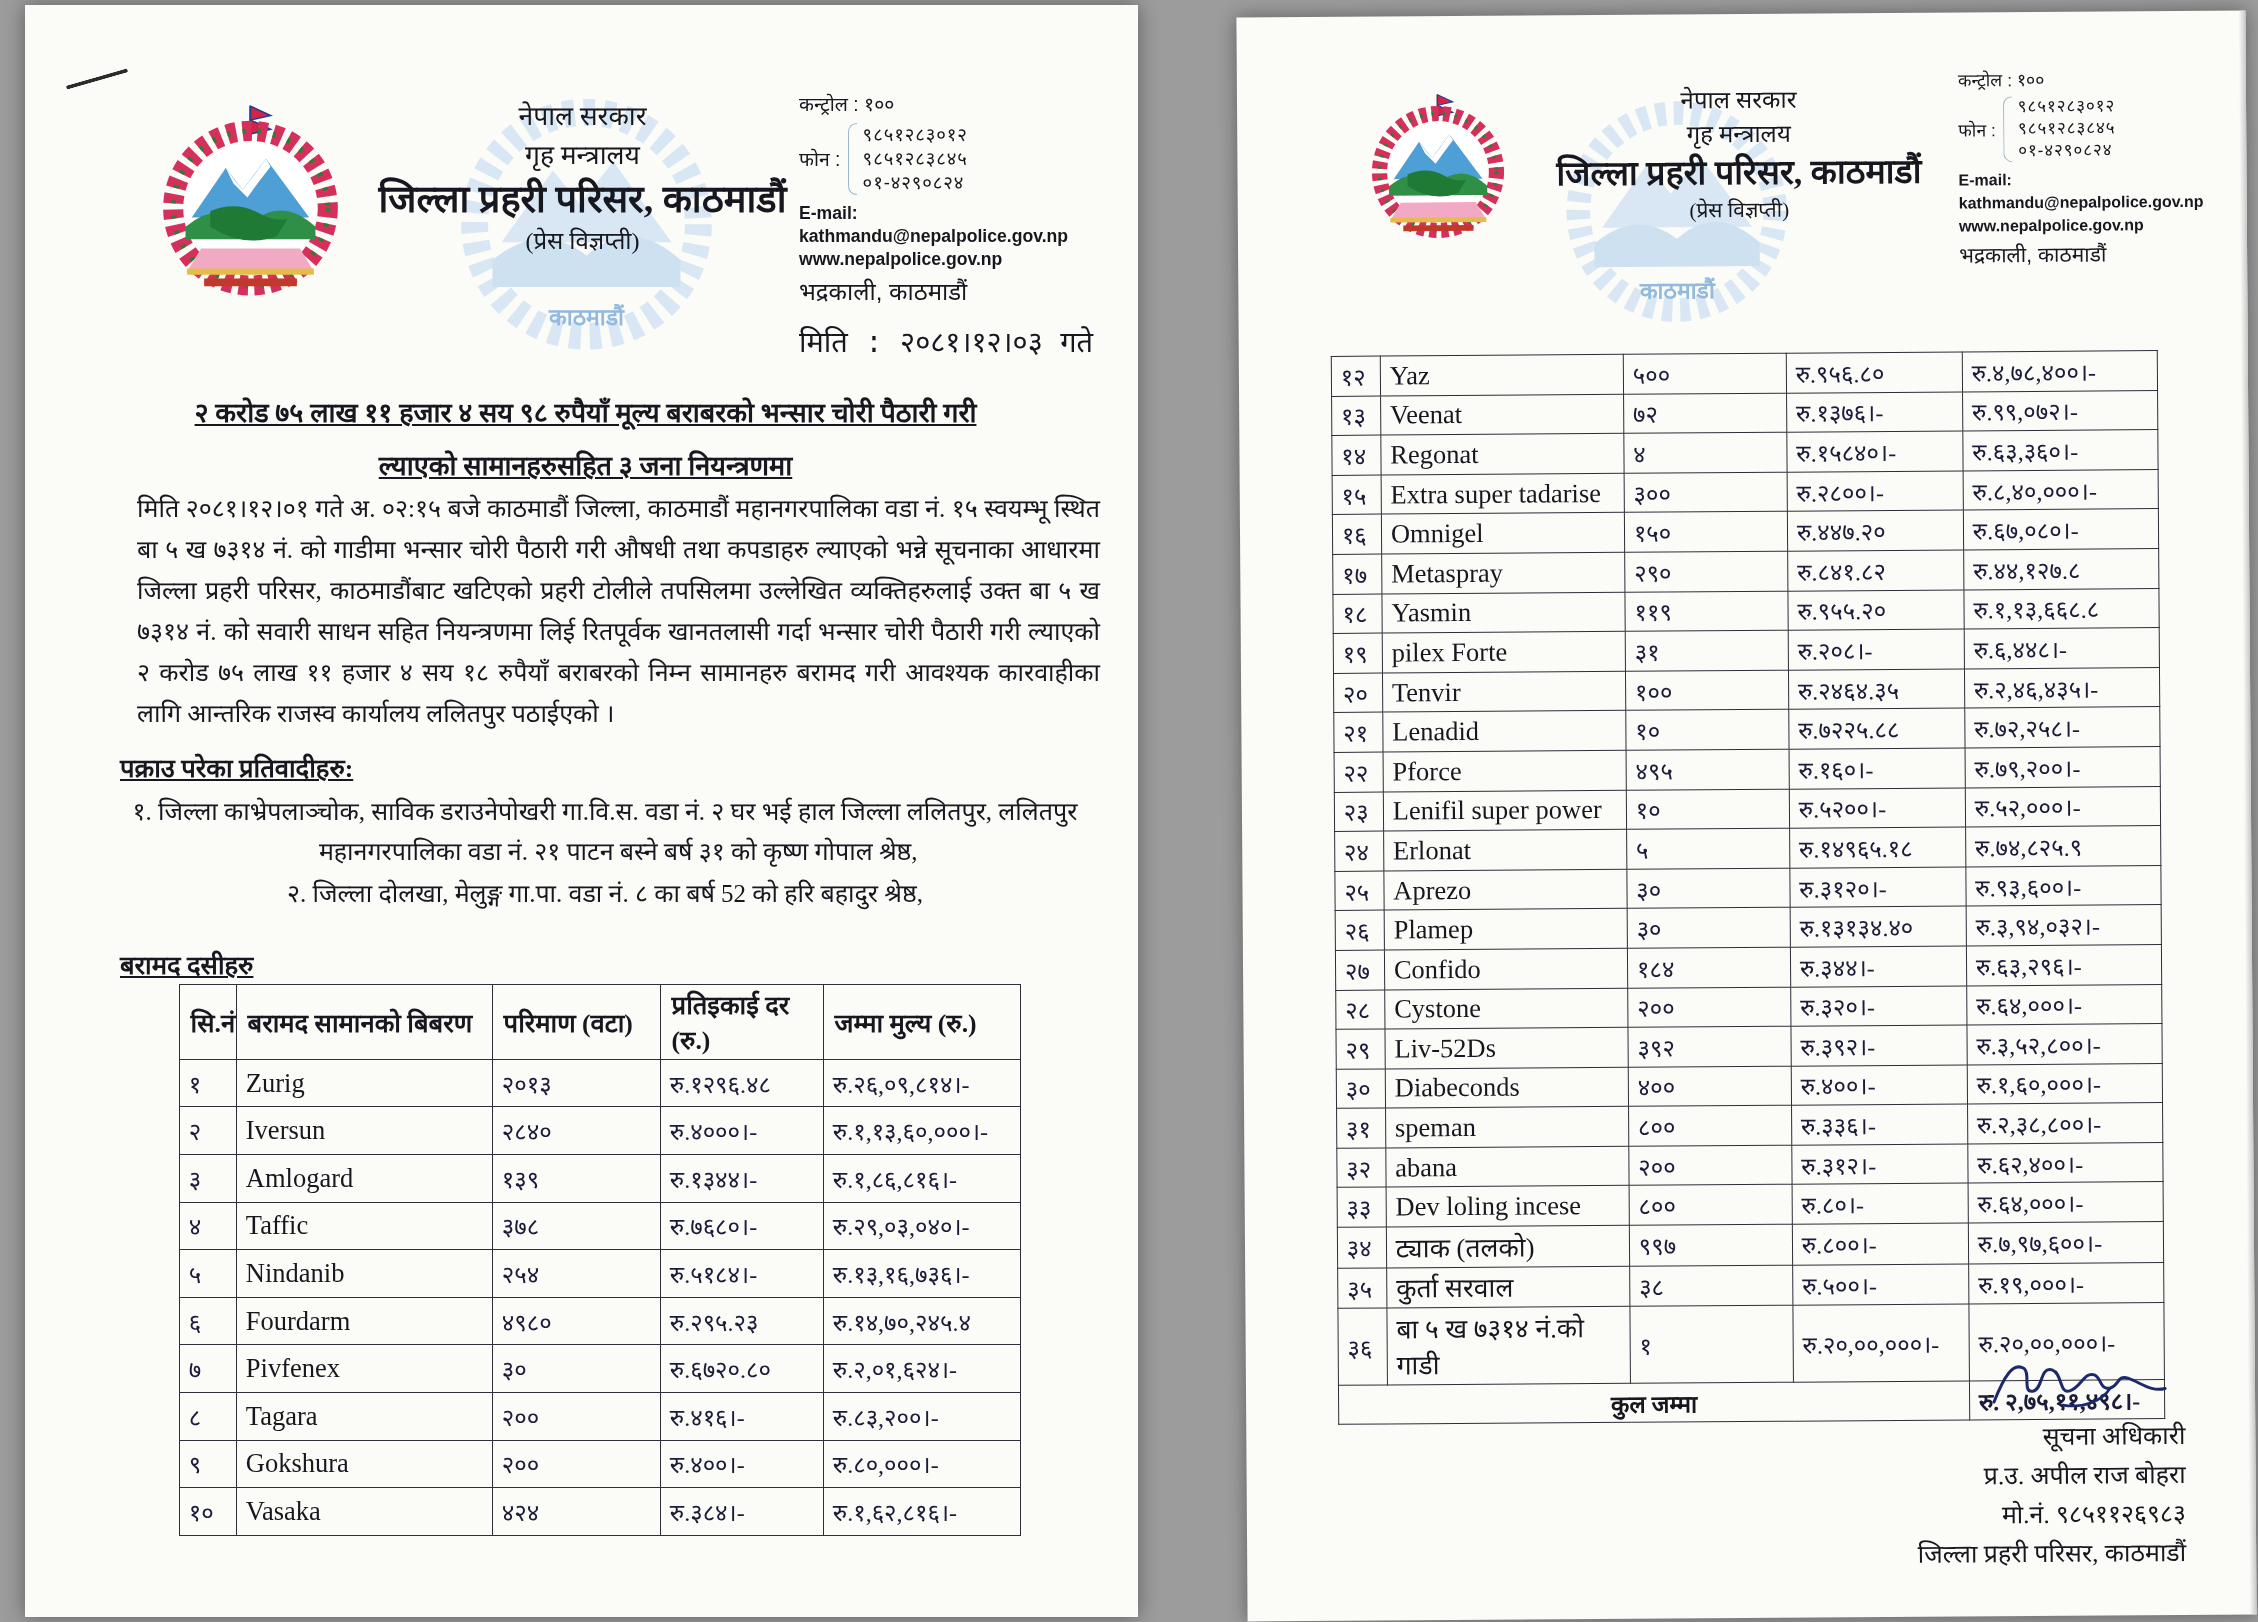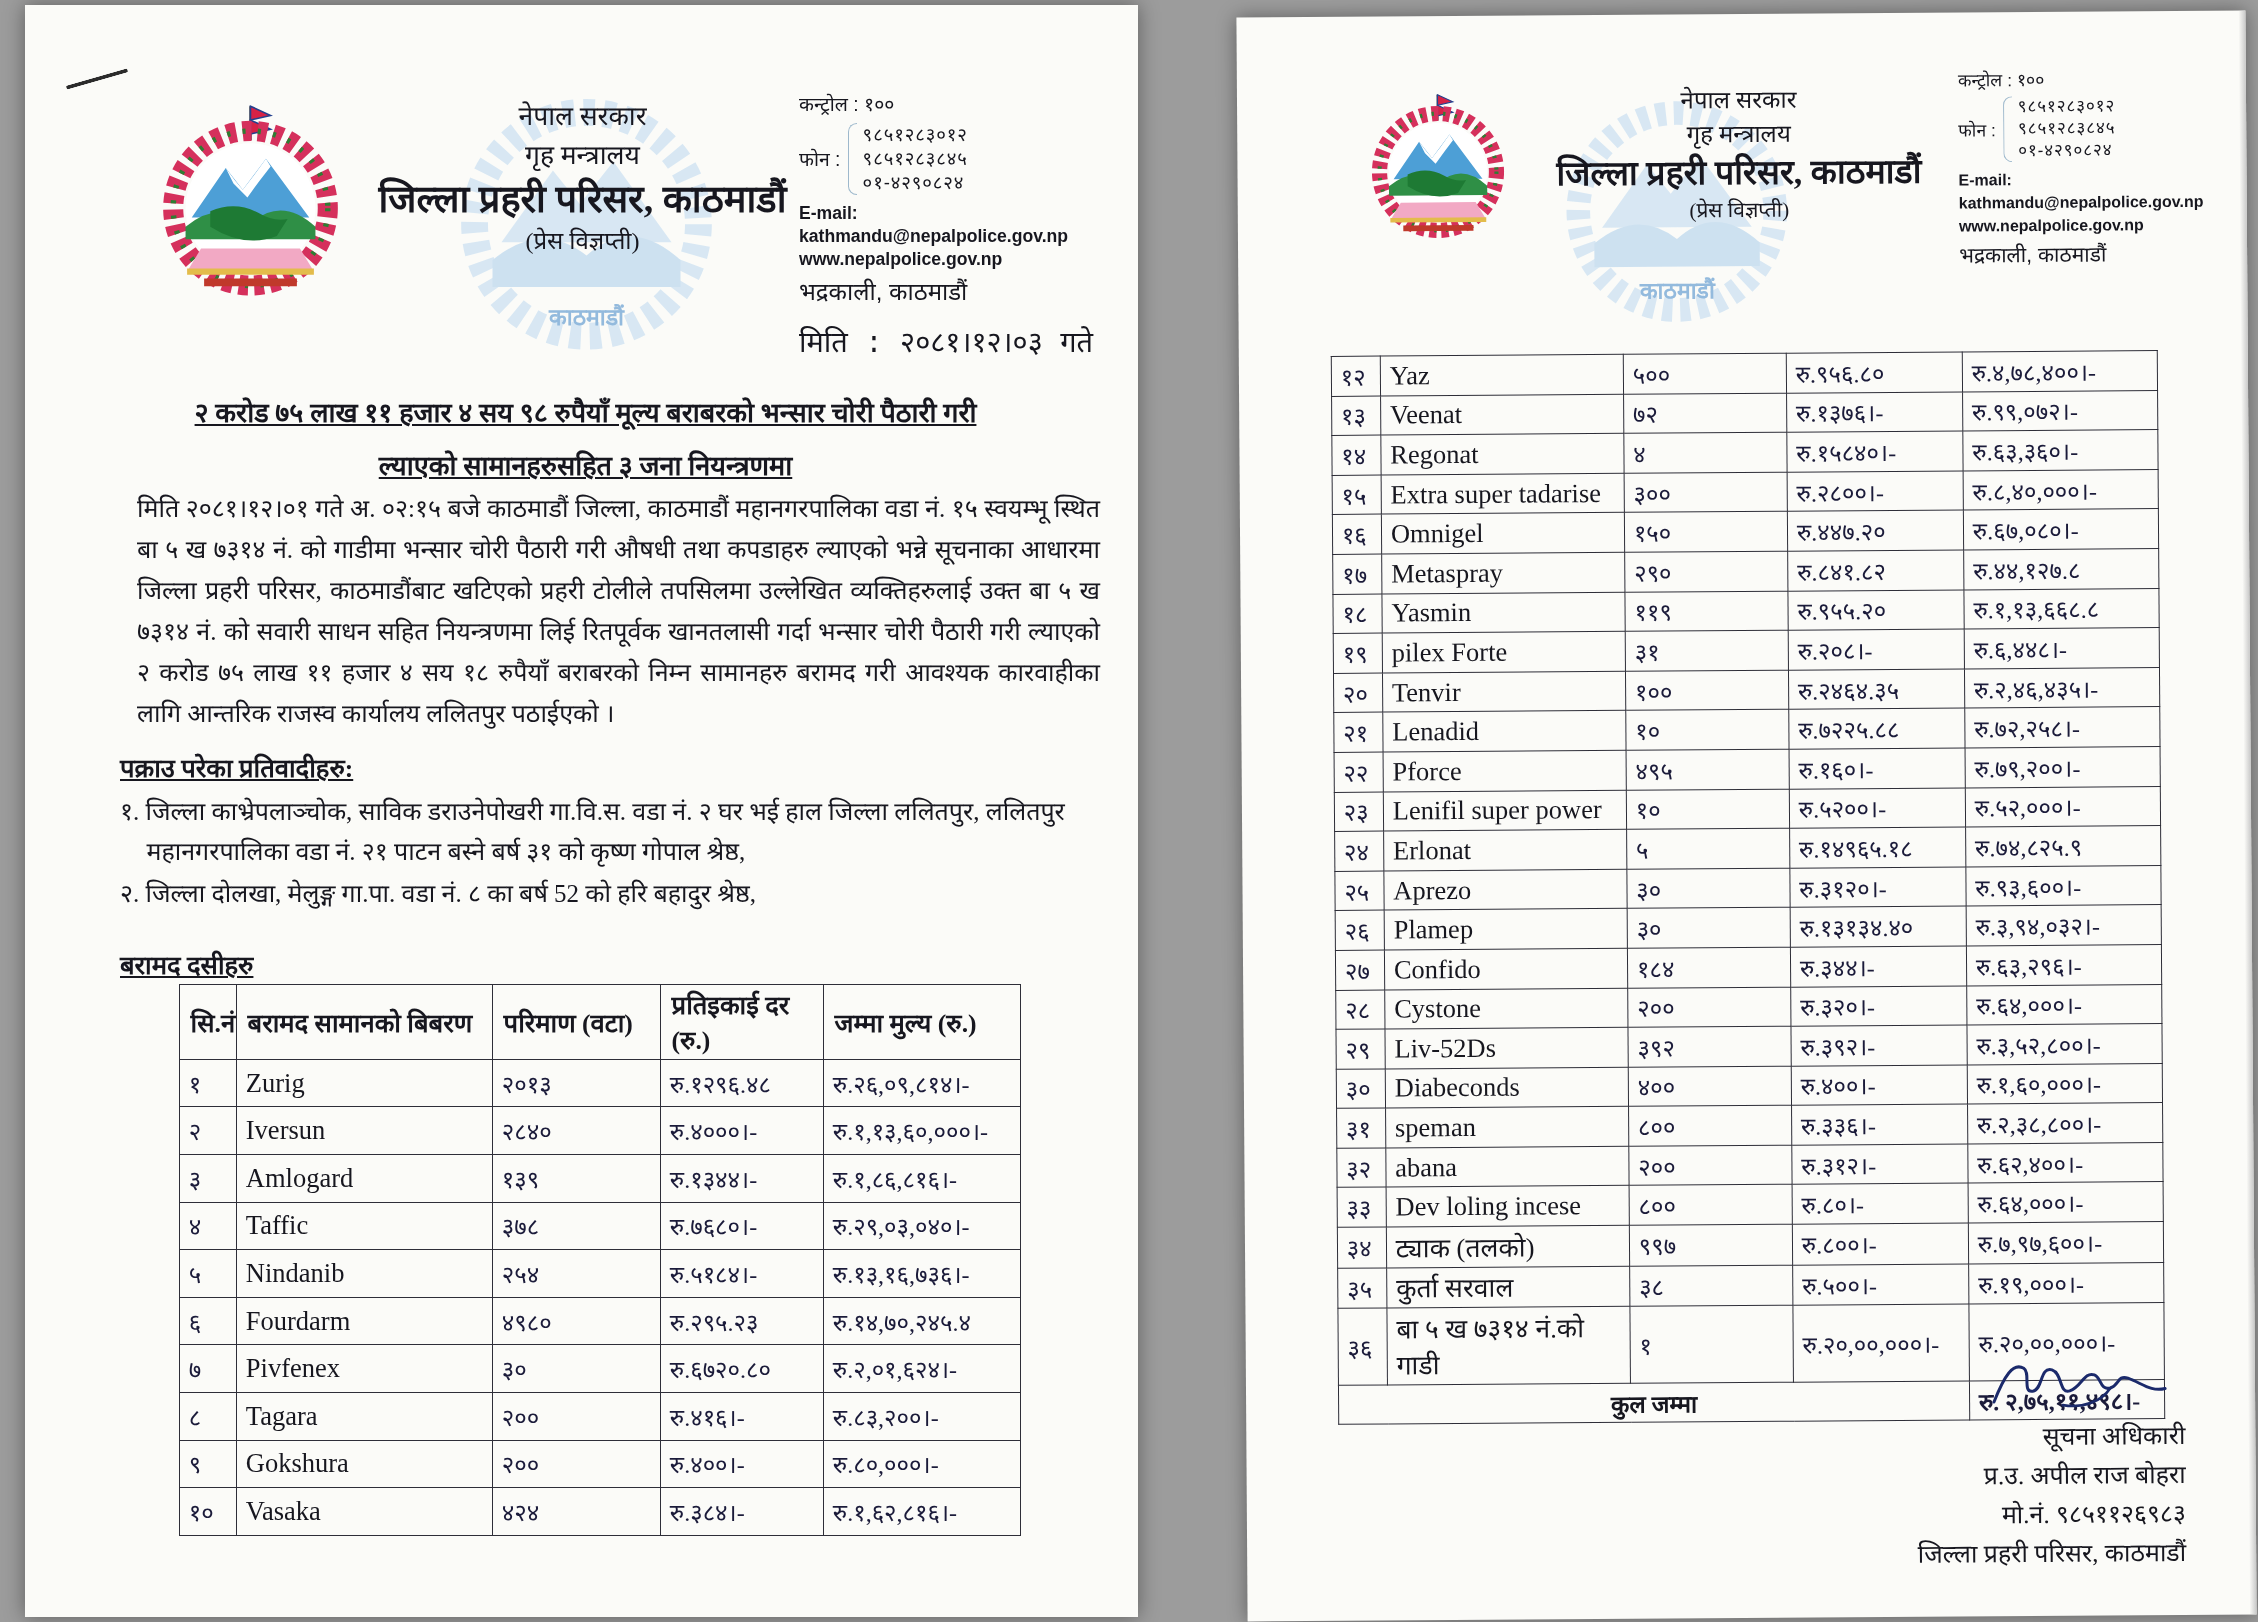--- a/index.html
+++ b/index.html
@@ -30,21 +30,21 @@
   .addr{font-size:24px;margin-top:3.5px;}
   .date{font-size:29px;margin-top:14px;font-family:Liberation Mono, monospace;}
 
   
   .title{position:absolute;left:53px;top:388px;width:1015px;text-align:center;font-weight:bold;}
   .title .t1{font-size:27px;text-decoration:underline;margin-bottom:16px;text-align:center;}
   .title .t2{font-size:27px;text-decoration:underline;}
   .body-par{position:absolute;left:84px;top:483px;width:963px;font-size:25px;line-height:41px;text-align:justify;margin-left:28px;}
   .def-head{position:absolute;left:95px;top:745px;font-size:25.6px;font-weight:bold;text-decoration:underline;}
   .defs{position:absolute;left:95px;top:787px;width:970px;font-size:25px;line-height:40px;}
-  .defs div{padding-left:26.5px;text-indent:-26.5px;margin-bottom:1.8px;}
+  .defs div{padding-left:26.5px;text-indent:-26.5px;margin-bottom:1.8px;text-align:center;}
   .ev-head{position:absolute;left:95px;top:942px;font-size:25.6px;font-weight:bold;text-decoration:underline;}
 
   table{border-collapse:collapse;position:absolute;table-layout:fixed;}
   td,th{border:1.8px solid #2e2e38;padding:1.8px 8.8px;overflow:hidden;}
   .tbl-left{left:154px;top:979px;width:841px;}
   .tbl-left th{height:44px;font-size:25.6px;text-align:left;padding-left:10.6px;}
   .tbl-left td{height:43px;font-size:24px;}
   .tbl-right{left:92px;top:339px;width:826px;}
   .tbl-right td{height:35px;font-size:24px;}
   td.c-name,th.c-name{font-size:26.5px;}

